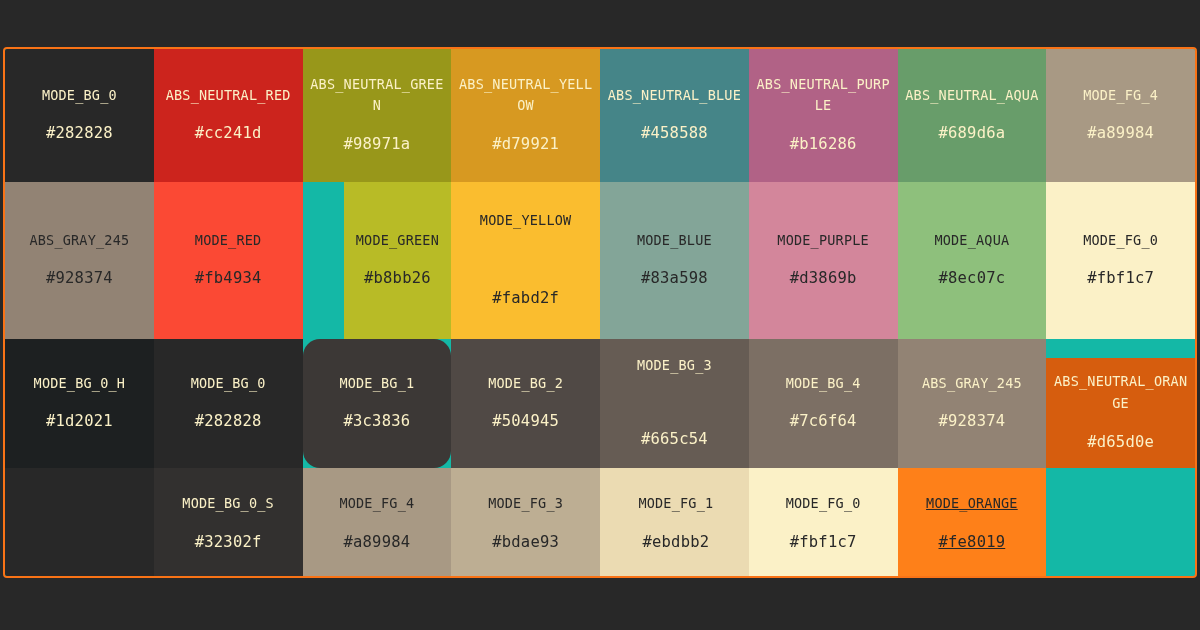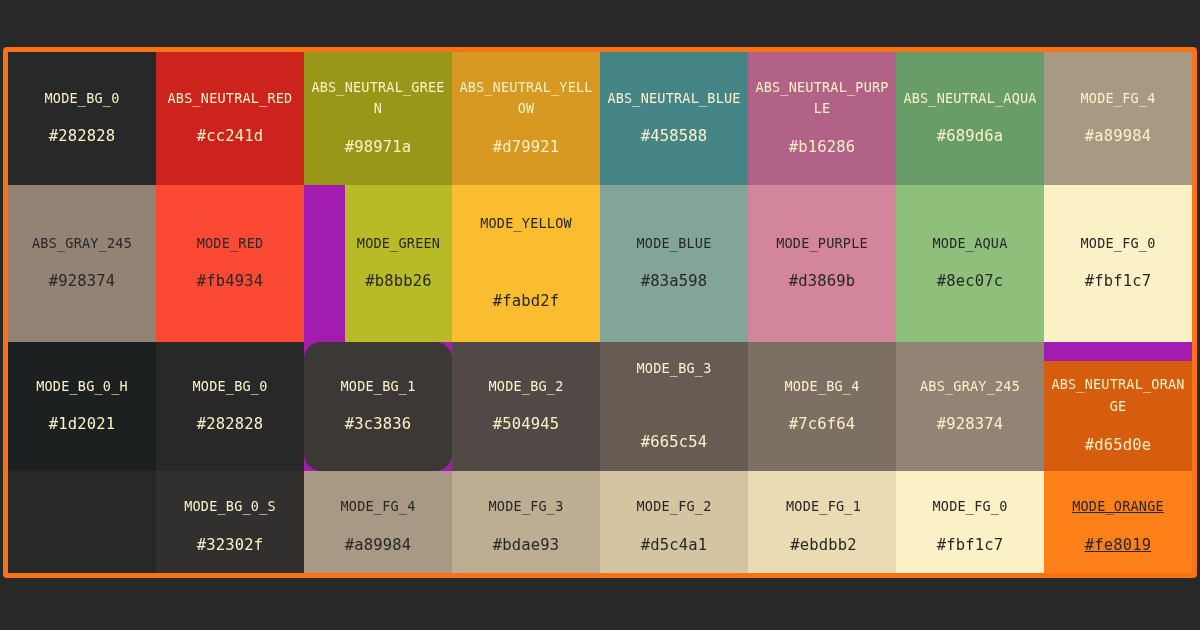--- a/index.html
+++ b/index.html
@@ -6,24 +6,24 @@
   html, body {
     width: 1200px; height: 630px;
     background: #282828;
     font-family: "DejaVu Sans Mono", "Liberation Mono", monospace;
     overflow: hidden;
   }
   #palette-frame {
     position: absolute;
     left: 3px; top: 47px;
     width: 1194px; height: 531px;
-    border: 5px solid #f97316;
+    border: 2px solid #f97316;
     border-radius: 4px;
     overflow: hidden;
-    background: #a21caf;
+    background: #14b8a6;
   }
   .grid {
     display: grid;
     grid-template-columns: repeat(8, 1fr);
     grid-template-rows: 133px 157px 129px 112px;
     width: 100%; height: 100%;
   }
   .cell {
     display: flex;
     flex-direction: column;
@@ -153,24 +153,20 @@
         <div class="hx">#32302f</div>
       </div>
       <div class="cell" style="background: rgb(168, 153, 132); color: rgb(40, 40, 40);">
         <div class="nm">MODE_FG_4</div>
         <div class="hx">#a89984</div>
       </div>
       <div class="cell" style="background: rgb(189, 174, 147); color: rgb(40, 40, 40); justify-content: center;">
         <div class="nm">MODE_FG_3</div>
         <div class="hx">#bdae93</div>
       </div>
-      <div class="cell" style="background: rgb(213, 196, 161); color: rgb(40, 40, 40);">
-        <div class="nm">MODE_FG_2</div>
-        <div class="hx">#d5c4a1</div>
-      </div>
       <div class="cell" style="background: rgb(235, 219, 178); color: rgb(40, 40, 40); padding-left: 9px;">
         <div class="nm">MODE_FG_1</div>
         <div class="hx">#ebdbb2</div>
       </div>
       <div class="cell" style="background: rgb(251, 241, 199); color: rgb(40, 40, 40);">
         <div class="nm">MODE_FG_0</div>
         <div class="hx">#fbf1c7</div>
       </div>
       <div class="cell" style="background: rgb(254, 128, 25); color: rgb(40, 40, 40); text-decoration: underline;">
         <div class="nm">MODE_ORANGE</div>

